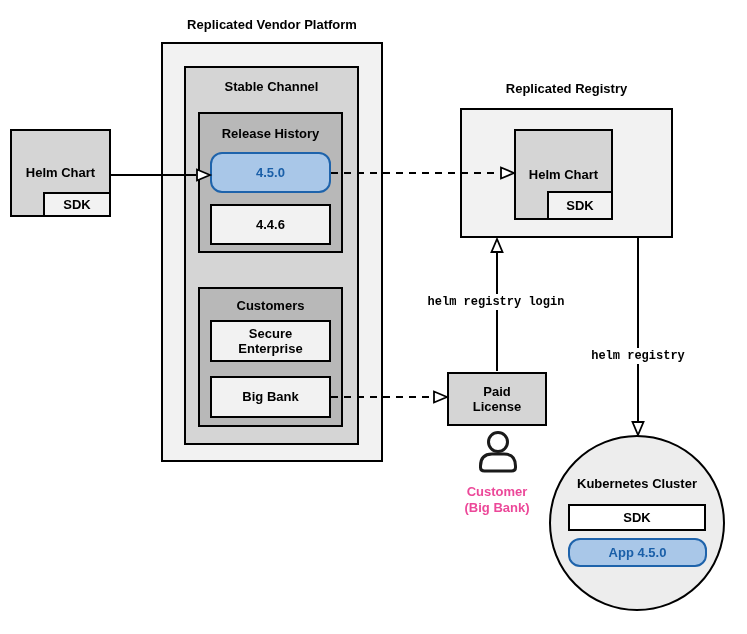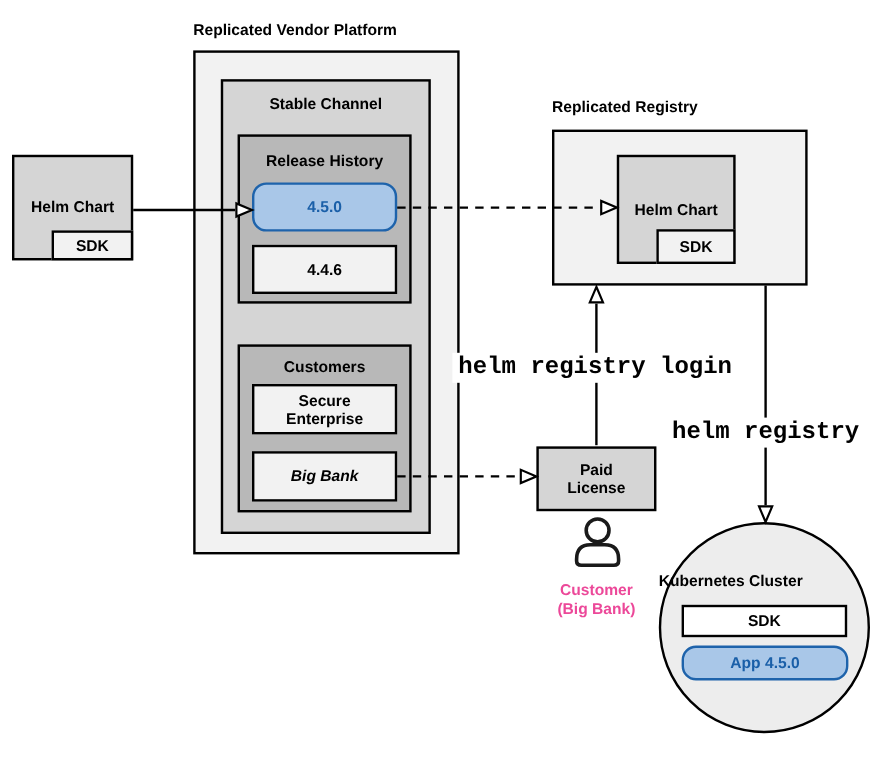--- a/index.html
+++ b/index.html
@@ -14,25 +14,25 @@
     line-height:1.18;white-space:pre-line;
   }
   .box.top-label{align-items:flex-start;}
   .fill-light{background:#f2f2f2;}
   .fill-mid{background:#d5d5d5;}
   .fill-dark{background:#b8b8b8;}
   .fill-white{background:#ffffff;}
   .fill-blue{background:#a9c7e8;border-color:#1e63ab;color:#1a5fa8;border-radius:12px;}
   .title{
     position:absolute;font-weight:bold;font-size:13px;color:#000;
-    white-space:nowrap;
+    text-align:center;white-space:nowrap;
   }
   .cmd{
     position:absolute;font-family:"Liberation Mono",monospace;
-    font-weight:bold;font-size:20px;color:#000;background:#ffffff;
+    font-weight:bold;font-size:12px;color:#000;background:#ffffff;
     padding:1px 5px;transform:translateX(-50%);white-space:nowrap;z-index:7;
   }
   .actor-label{
     position:absolute;font-weight:bold;font-size:13px;color:#ec4899;
     text-align:center;white-space:pre-line;line-height:1.25;
   }
   svg.overlay{position:absolute;left:0;top:0;z-index:6;pointer-events:none;}
   .person{position:absolute;z-index:3;}
   .circle{
     position:absolute;border:2px solid #000;border-radius:50%;
@@ -64,21 +64,21 @@
     <span>4.4.6</span>
   </div>
 
   <div class="box fill-dark top-label z3" style="left:198px;top:287px;width:145px;height:140px;padding-top:9px;">
     <span>Customers</span>
   </div>
   <div class="box fill-light z4" style="left:210px;top:320px;width:121px;height:42px;">
     <span>Secure
 Enterprise</span>
   </div>
-  <div class="box fill-light z4" style="left:210px;top:376px;width:121px;height:42px;font-style:italic;">
+  <div class="box fill-light z4" style="left:210px;top:376px;width:121px;height:42px;">
     <span>Big Bank</span>
   </div>
 
   <div class="box fill-mid z2" style="left:10px;top:129px;width:101px;height:88px;">
     <span>Helm Chart</span>
   </div>
   <div class="box fill-light z3" style="left:43px;top:192px;width:68px;height:25px;">
     <span>SDK</span>
   </div>
 

